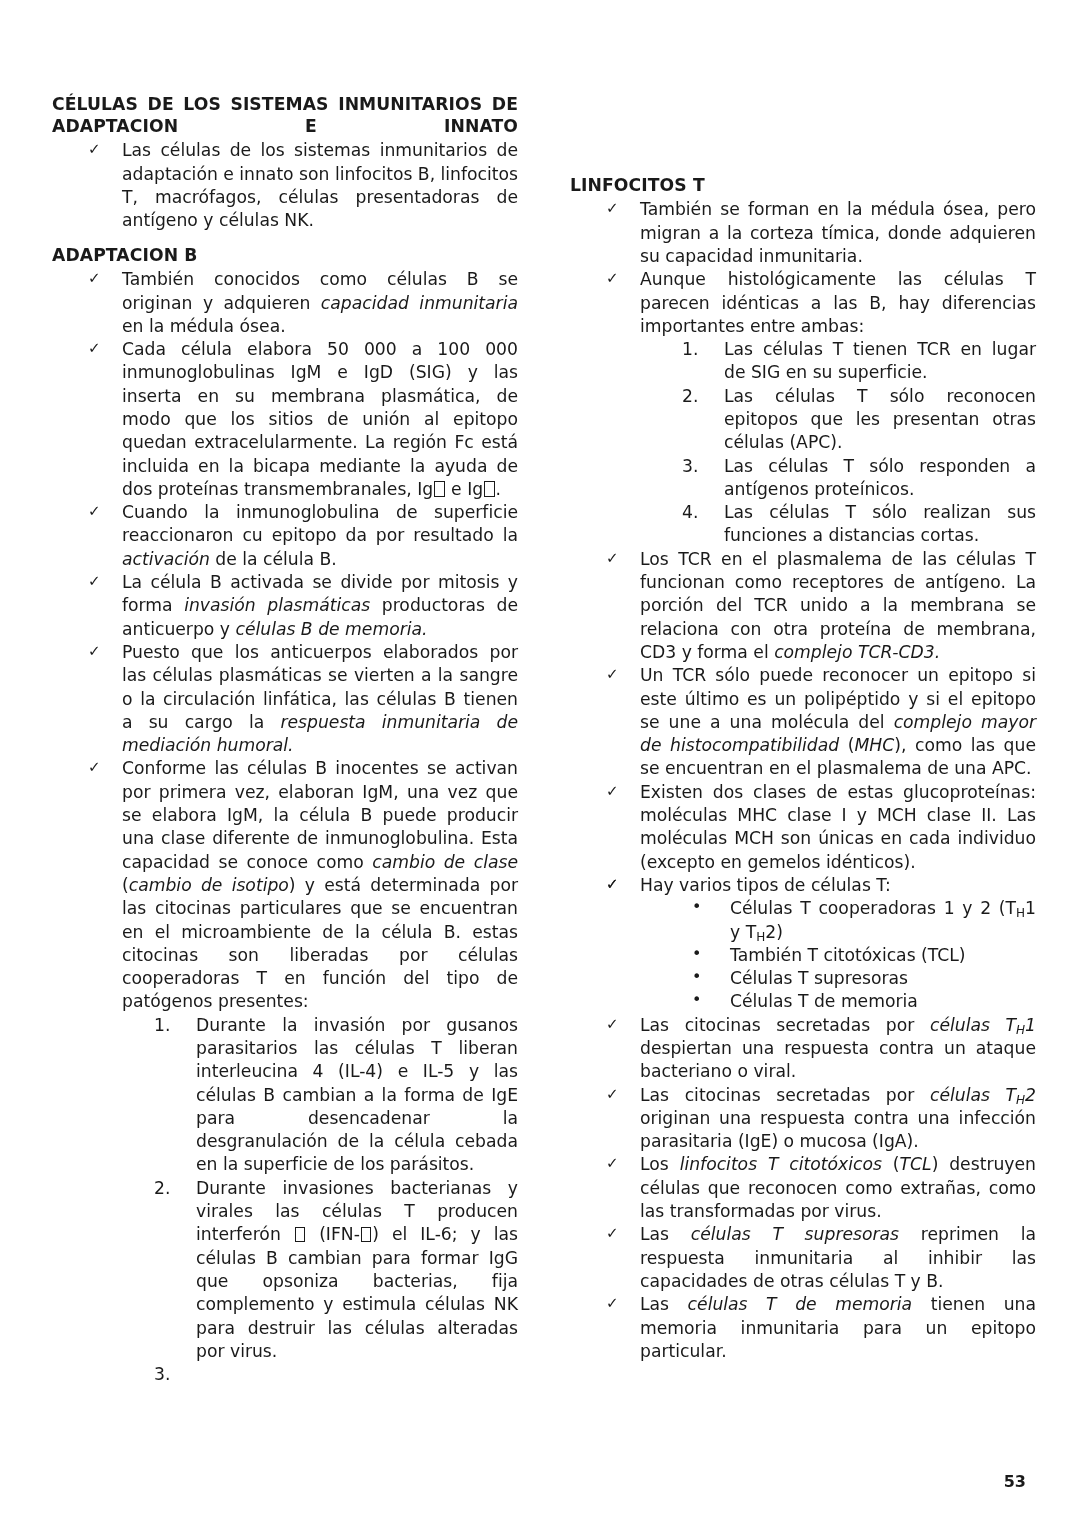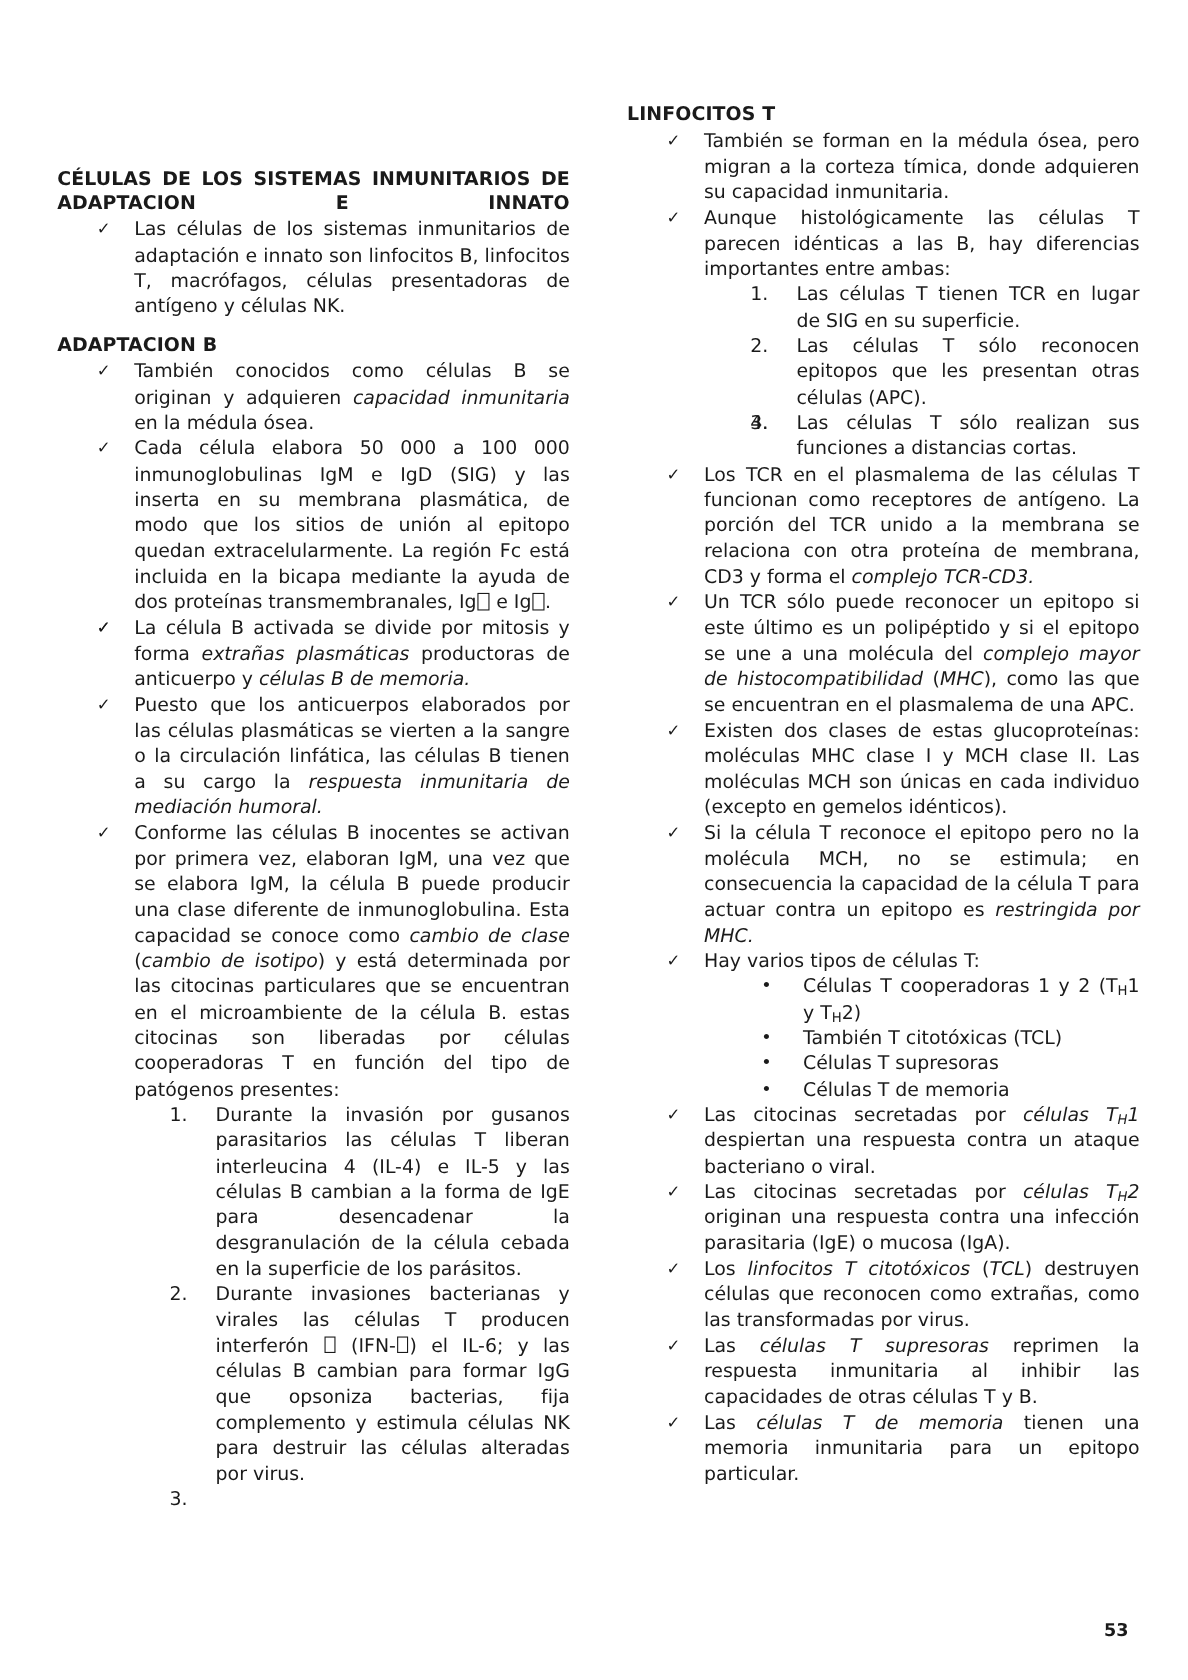--- a/index.html
+++ b/index.html
@@ -160,24 +160,25 @@
         <li class="last-line-left">
           <span class="marker">✓</span>
           <span>También conocidos como células B se originan y adquieren <span class="it">capacidad inmunitaria</span> en la médula ósea.</span>
         </li>
         <li class="last-line-left">
           <span class="marker">✓</span>
           <span>Cada célula elabora 50 000 a 100 000 inmunoglobulinas IgM e IgD (SIG) y las inserta en su membrana plasmática, de modo que los sitios de unión al epitopo quedan extracelularmente. La región Fc está incluida en la bicapa mediante la ayuda de dos proteínas transmembranales, Ig<span class="bx"></span> e Ig<span class="bx"></span>.</span>
         </li>
         <li class="last-line-left">
           <span class="marker">✓</span>
-        </li>
-        <li class="last-line-left">
-          <span class="marker">✓</span>
-          <span>La célula B activada se divide por mitosis y forma <span class="it">extrañas plasmáticas</span> productoras de anticuerpo y <span class="it">células B de memoria.</span></span>
+          <span>Cuando la inmunoglobulina de superficie reaccionaron cu epitopo da por resultado la <span class="it">activación</span> de la célula B.</span>
+        </li>
+        <li class="last-line-left">
+          <span class="marker">✓</span>
+          <span>La célula B activada se divide por mitosis y forma <span class="it">invasión plasmáticas</span> productoras de anticuerpo y <span class="it">células B de memoria.</span></span>
         </li>
         <li class="last-line-left">
           <span class="marker">✓</span>
           <span>Puesto que los anticuerpos elaborados por las células plasmáticas se vierten a la sangre o la circulación linfática, las células B tienen a su cargo la <span class="it">respuesta inmunitaria de mediación humoral.</span></span>
         </li>
         <li class="last-line-left">
           <span class="marker">✓</span>
           <span>Conforme las células B inocentes se activan por primera vez, elaboran IgM, una vez que se elabora IgM, la célula B puede producir una clase diferente de inmunoglobulina. Esta capacidad se conoce como <span class="it">cambio de clase</span> (<span class="it">cambio de isotipo</span>) y está determinada por las citocinas particulares que se encuentran en el microambiente de la célula B. estas citocinas son liberadas por células cooperadoras T en función del tipo de patógenos presentes:</span>
         </li>
       </ul>
@@ -216,20 +217,21 @@
         <li class="last-line-left">
           <span class="marker">1.</span>
           <span>Las células T tienen TCR en lugar de SIG en su superficie.</span>
         </li>
         <li class="last-line-left">
           <span class="marker">2.</span>
           <span>Las células T sólo reconocen epitopos que les presentan otras células (APC).</span>
         </li>
         <li class="last-line-left">
           <span class="marker">3.</span>
+          <span>Las células T sólo responden a antígenos proteínicos.</span>
         </li>
         <li class="last-line-left">
           <span class="marker">4.</span>
           <span>Las células T sólo realizan sus funciones a distancias cortas.</span>
         </li>
       </ol>
 
       <ul class="check-list">
         <li class="last-line-left">
           <span class="marker">✓</span>
@@ -238,21 +240,20 @@
         <li class="last-line-left">
           <span class="marker">✓</span>
           <span>Un TCR sólo puede reconocer un epitopo si este último es un polipéptido y si el epitopo se une a una molécula del <span class="it">complejo mayor de histocompatibilidad</span> (<span class="it">MHC</span>), como las que se encuentran en el plasmalema de una APC.</span>
         </li>
         <li class="last-line-left">
           <span class="marker">✓</span>
           <span>Existen dos clases de estas glucoproteínas: moléculas MHC clase I y MCH clase II. Las moléculas MCH son únicas en cada individuo (excepto en gemelos idénticos).</span>
         </li>
         <li class="last-line-left">
           <span class="marker">✓</span>
-          <span>Si la célula T reconoce el epitopo pero no la molécula MCH, no se estimula; en consecuencia la capacidad de la célula T para actuar contra un epitopo es <span class="it">restringida por MHC.</span></span>
         </li>
         <li class="last-line-left">
           <span class="marker">✓</span>
           <span>Hay varios tipos de células T:</span>
         </li>
       </ul>
 
       <ul class="dot-list">
         <li class="last-line-left">
           <span class="marker">•</span>

